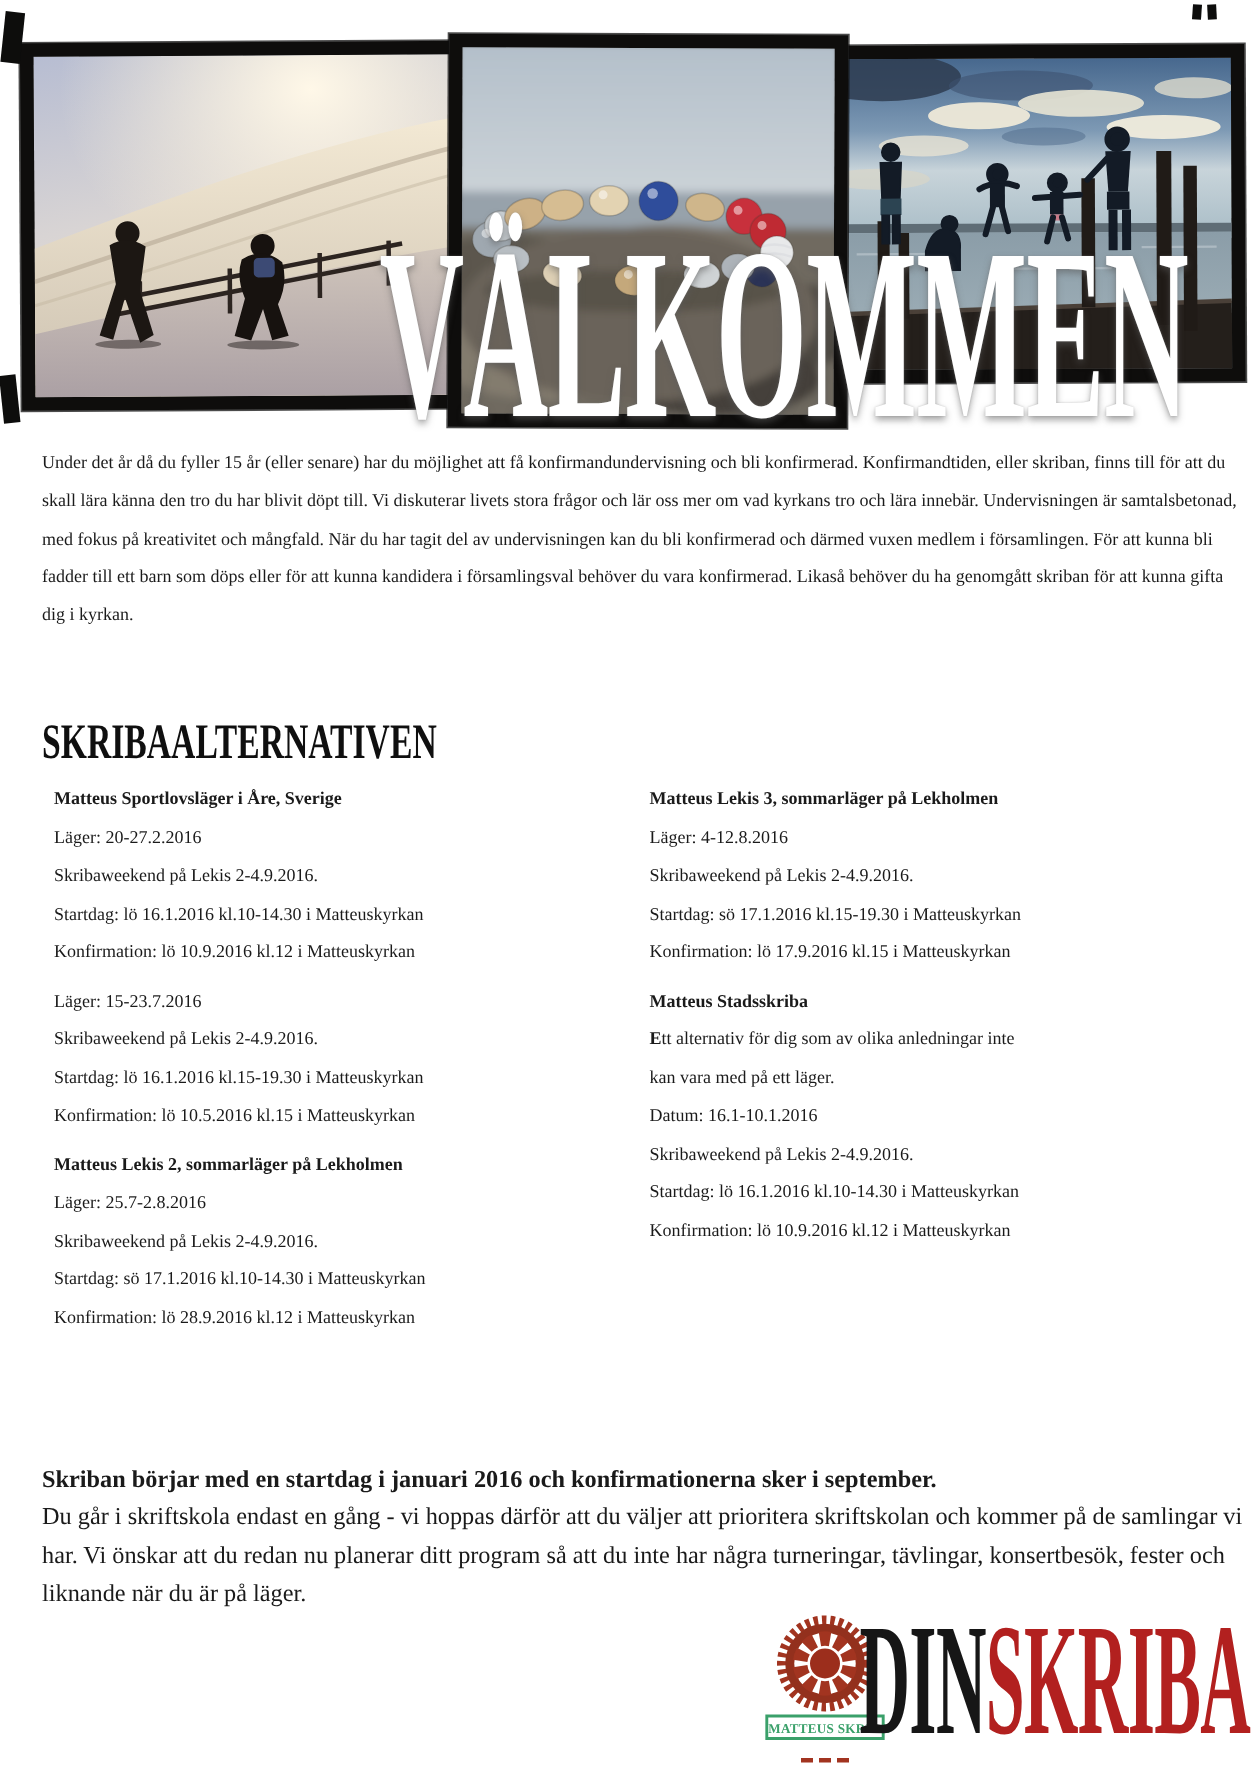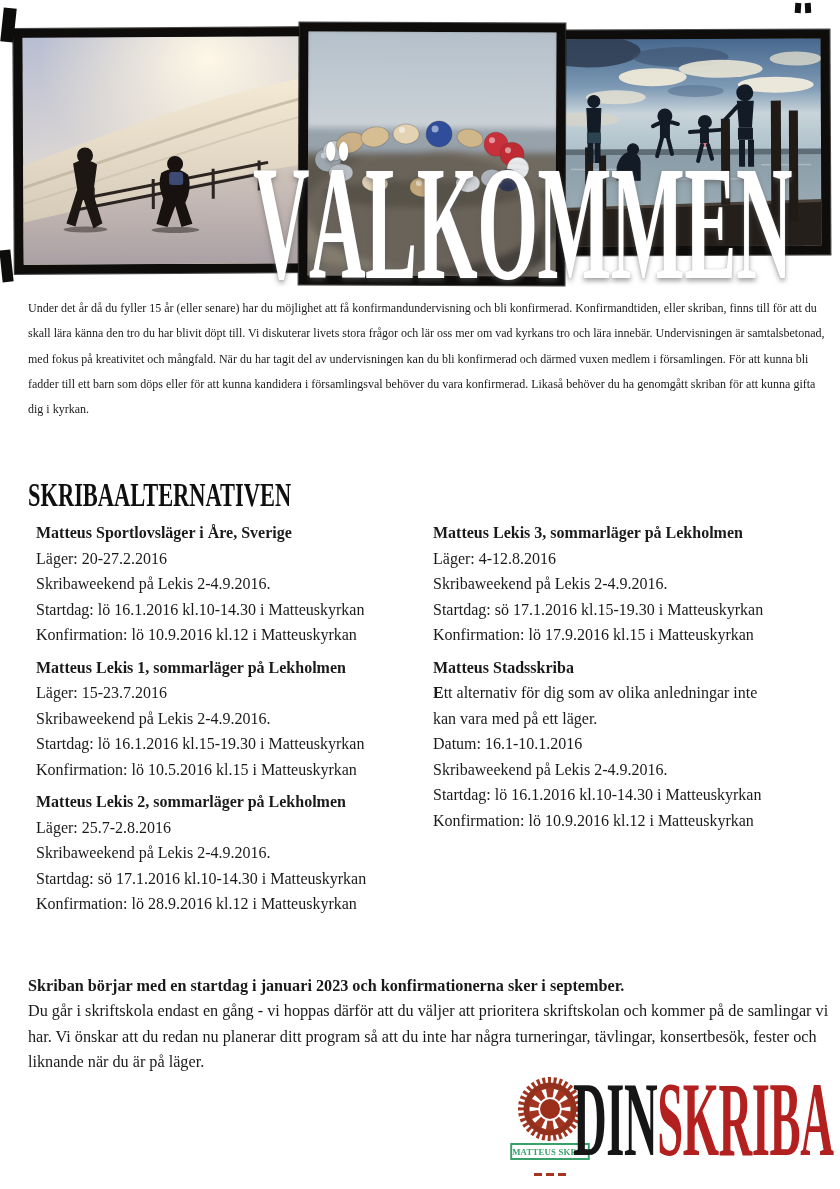--- a/index.html
+++ b/index.html
@@ -23,21 +23,21 @@
   .hero-title{position:absolute;left:253px;top:142px;z-index:6;
       font-size:163px;line-height:163px;font-weight:bold;color:#ffffff;white-space:nowrap;
       transform:scaleX(0.48);transform-origin:left top;letter-spacing:-1px;
       text-shadow:0 3px 7px rgba(90,90,90,.55), 0 0 2px rgba(140,140,140,.45);}
 
   
   .intro{position:absolute;left:28px;top:296px;width:800px;font-size:12px;line-height:25.3px;}
   .section-heading{position:absolute;left:28px;top:479px;font-size:33px;line-height:33px;
       font-weight:bold;color:#0f0f0f;transform:scaleX(0.68);transform-origin:left top;white-space:nowrap;}
 
-  .col{position:absolute;top:520px;width:400px;font-size:16px;line-height:25.5px;}
+  .col{position:absolute;top:520px;width:400px;font-size:12px;line-height:25.5px;}
   .col-left{left:36px;}
   .col-right{left:433px;}
   .block{margin-bottom:7px;}
   .block div{white-space:nowrap;}
   .block .bt{font-weight:bold;}
   .flb::first-letter{font-weight:bold;}
 
   .footer-par{position:absolute;left:28px;top:974px;width:802px;font-size:16.2px;line-height:25.3px;}
   .footer-par .fb{font-weight:bold;}
 
@@ -251,21 +251,20 @@
 
   <div class="col col-left">
     <div class="block">
       <div class="bt">Matteus Sportlovsläger i Åre, Sverige</div>
       <div>Läger: 20-27.2.2016</div>
       <div>Skribaweekend på Lekis 2-4.9.2016.</div>
       <div>Startdag: lö 16.1.2016 kl.10-14.30 i Matteuskyrkan</div>
       <div>Konfirmation: lö 10.9.2016 kl.12 i Matteuskyrkan</div>
     </div>
     <div class="block">
-      <div class="bt">Matteus Lekis 1, sommarläger på Lekholmen</div>
       <div>Läger: 15-23.7.2016</div>
       <div>Skribaweekend på Lekis 2-4.9.2016.</div>
       <div>Startdag: lö 16.1.2016 kl.15-19.30 i Matteuskyrkan</div>
       <div>Konfirmation: lö 10.5.2016 kl.15 i Matteuskyrkan</div>
     </div>
     <div class="block">
       <div class="bt">Matteus Lekis 2, sommarläger på Lekholmen</div>
       <div>Läger: 25.7-2.8.2016</div>
       <div>Skribaweekend på Lekis 2-4.9.2016.</div>
       <div>Startdag: sö 17.1.2016 kl.10-14.30 i Matteuskyrkan</div>
@@ -286,21 +285,21 @@
       <div class="flb">Ett alternativ för dig som av olika anledningar inte</div>
       <div>kan vara med på ett läger.</div>
       <div>Datum: 16.1-10.1.2016</div>
       <div>Skribaweekend på Lekis 2-4.9.2016.</div>
       <div>Startdag: lö 16.1.2016 kl.10-14.30 i Matteuskyrkan</div>
       <div>Konfirmation: lö 10.9.2016 kl.12 i Matteuskyrkan</div>
     </div>
   </div>
 
   <div class="footer-par">
-    <div class="fb">Skriban börjar med en startdag i januari 2023 och konfirmationerna sker i september.</div>
+    <div class="fb">Skriban börjar med en startdag i januari 2016 och konfirmationerna sker i september.</div>
     <div>Du går i skriftskola endast en gång - vi hoppas därför att du väljer att prioritera skriftskolan och kommer på de samlingar vi har. Vi önskar att du redan nu planerar ditt program så att du inte har några turneringar, tävlingar, konsertbesök, fester och liknande när du är på läger.</div>
   </div>
 
   <div class="stamp">
     <svg width="80" height="66" viewBox="0 0 80 66">
       <circle cx="40" cy="33" r="29" fill="none" stroke="#a23420" stroke-width="6" stroke-dasharray="3 2.6"></circle>
       <circle cx="40" cy="33" r="23.5" fill="#ffffff" stroke="#93301d" stroke-width="6"></circle>
       <g fill="#a23420" transform="translate(40,33)">
         <g>
             <path d="M-4.2,-21 A21,21 0 0 1 4.2,-21 L2.6,-11.5 A11.8,11.8 0 0 0 -2.6,-11.5 Z"></path>

